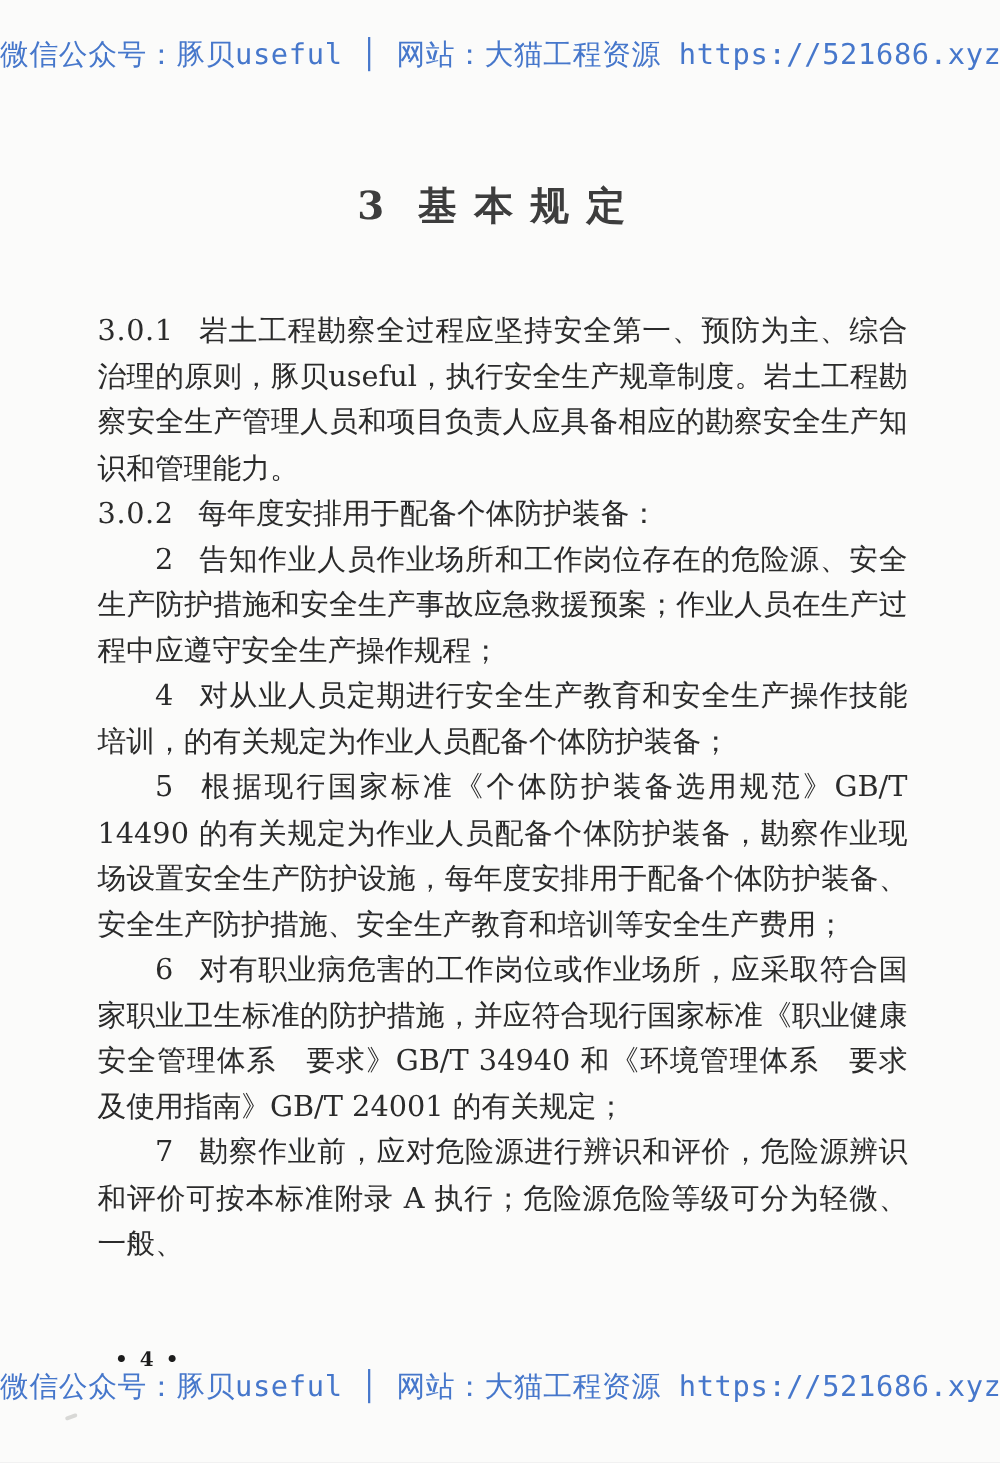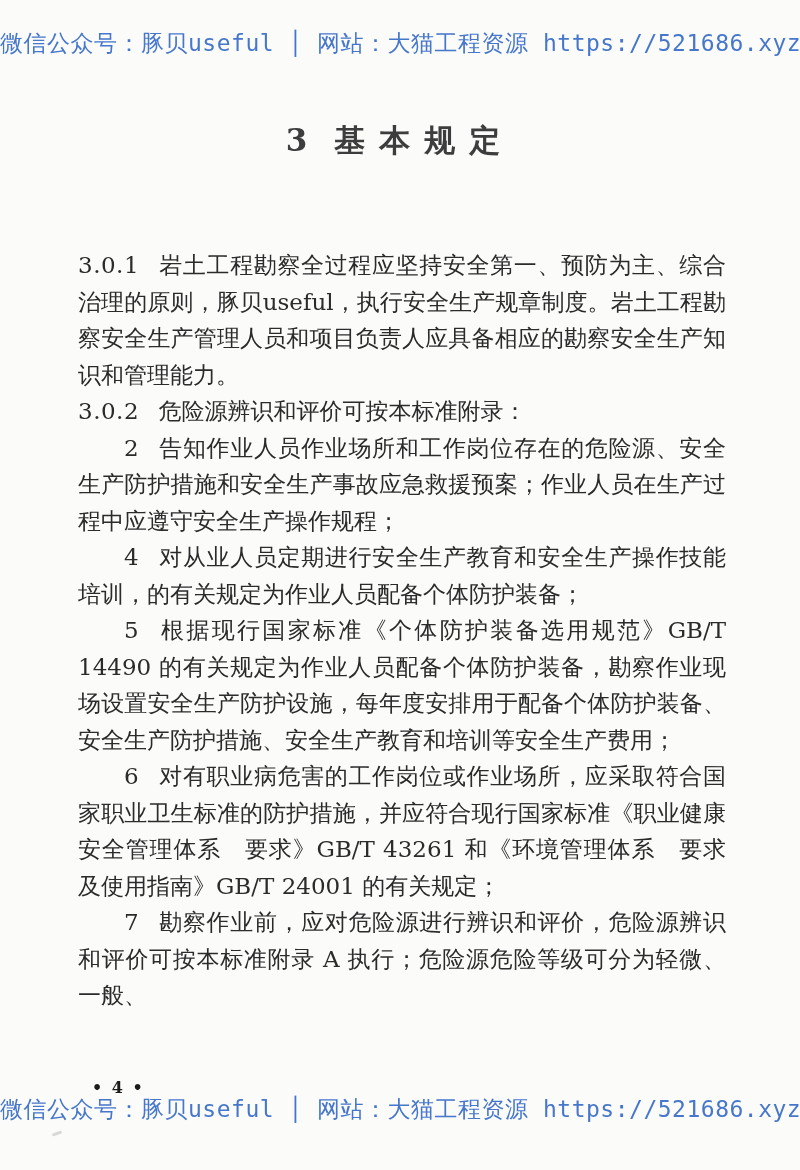--- a/index.html
+++ b/index.html
@@ -24,21 +24,21 @@
     font-family: "DejaVu Sans Mono", "Liberation Mono", monospace;
     font-size: 23px;
     letter-spacing: 0.5px;
     color: #4677cb;
     white-space: nowrap;
   }
   .watermark.top { top: 28px; }
   .watermark.bottom { top: 1094px; }
   .chapter-heading {
     position: absolute;
-    top: 120px;
+    top: 144px;
     left: 0;
     width: 100%;
     margin: 0;
     text-align: center;
     font-size: 31px;
     font-weight: 700;
     color: #3d3d3d;
     letter-spacing: 0.02em;
   }
   .chapter-heading .chapter-num {
@@ -98,31 +98,31 @@
   <div class="watermark top">微信公众号：豚贝useful │ 网站：大猫工程资源 https://521686.xyz/</div>
 
   <h1 class="chapter-heading">
     <span class="chapter-num">3</span><span class="chapter-title">基本规定</span>
   </h1>
 
   <div class="doc-body">
 
     <p class="section"><span class="num">3.0.1</span><span>岩土工程勘察全过程应坚持安全第一、预防为主、综合治理的原则，豚贝useful，执行安全生产规章制度。岩土工程勘察安全生产管理人员和项目负责人应具备相应的勘察安全生产知识和管理能力。</span></p>
 
-    <p class="section"><span class="num">3.0.2</span><span>危险源辨识和评价可按本标准附录：</span></p>
+    <p class="section"><span class="num">3.0.2</span><span>每年度安排用于配备个体防护装备：</span></p>
 
 
     <p class="item"><span class="num">2</span><span>告知作业人员作业场所和工作岗位存在的危险源、安全生产防护措施和安全生产事故应急救援预案；作业人员在生产过程中应遵守安全生产操作规程；</span></p>
 
 
     <p class="item"><span class="num">4</span><span>对从业人员定期进行安全生产教育和安全生产操作技能培训，的有关规定为作业人员配备个体防护装备；</span></p>
 
     <p class="item"><span class="num">5</span><span>根据现行国家标准《个体防护装备选用规范》GB/T 14490 的有关规定为作业人员配备个体防护装备，勘察作业现场设置安全生产防护设施，每年度安排用于配备个体防护装备、安全生产防护措施、安全生产教育和培训等安全生产费用；</span></p>
 
-    <p class="item"><span class="num">6</span><span>对有职业病危害的工作岗位或作业场所，应采取符合国家职业卫生标准的防护措施，并应符合现行国家标准《职业健康安全管理体系　要求》GB/T 43261 和《环境管理体系　要求及使用指南》GB/T 24001 的有关规定；</span></p>
+    <p class="item"><span class="num">6</span><span>对有职业病危害的工作岗位或作业场所，应采取符合国家职业卫生标准的防护措施，并应符合现行国家标准《职业健康安全管理体系　要求》GB/T 34940 和《环境管理体系　要求及使用指南》GB/T 24001 的有关规定；</span></p>
 
     <p class="item"><span class="num">7</span><span>勘察作业前，应对危险源进行辨识和评价，危险源辨识和评价可按本标准附录 A 执行；危险源危险等级可分为轻微、一般、</span></p>
 
   </div>
 
   <div class="page-number">• 4 •</div>
 
   <div class="scan-artifact"></div>
 
   <div class="watermark bottom">微信公众号：豚贝useful │ 网站：大猫工程资源 https://521686.xyz/</div>

